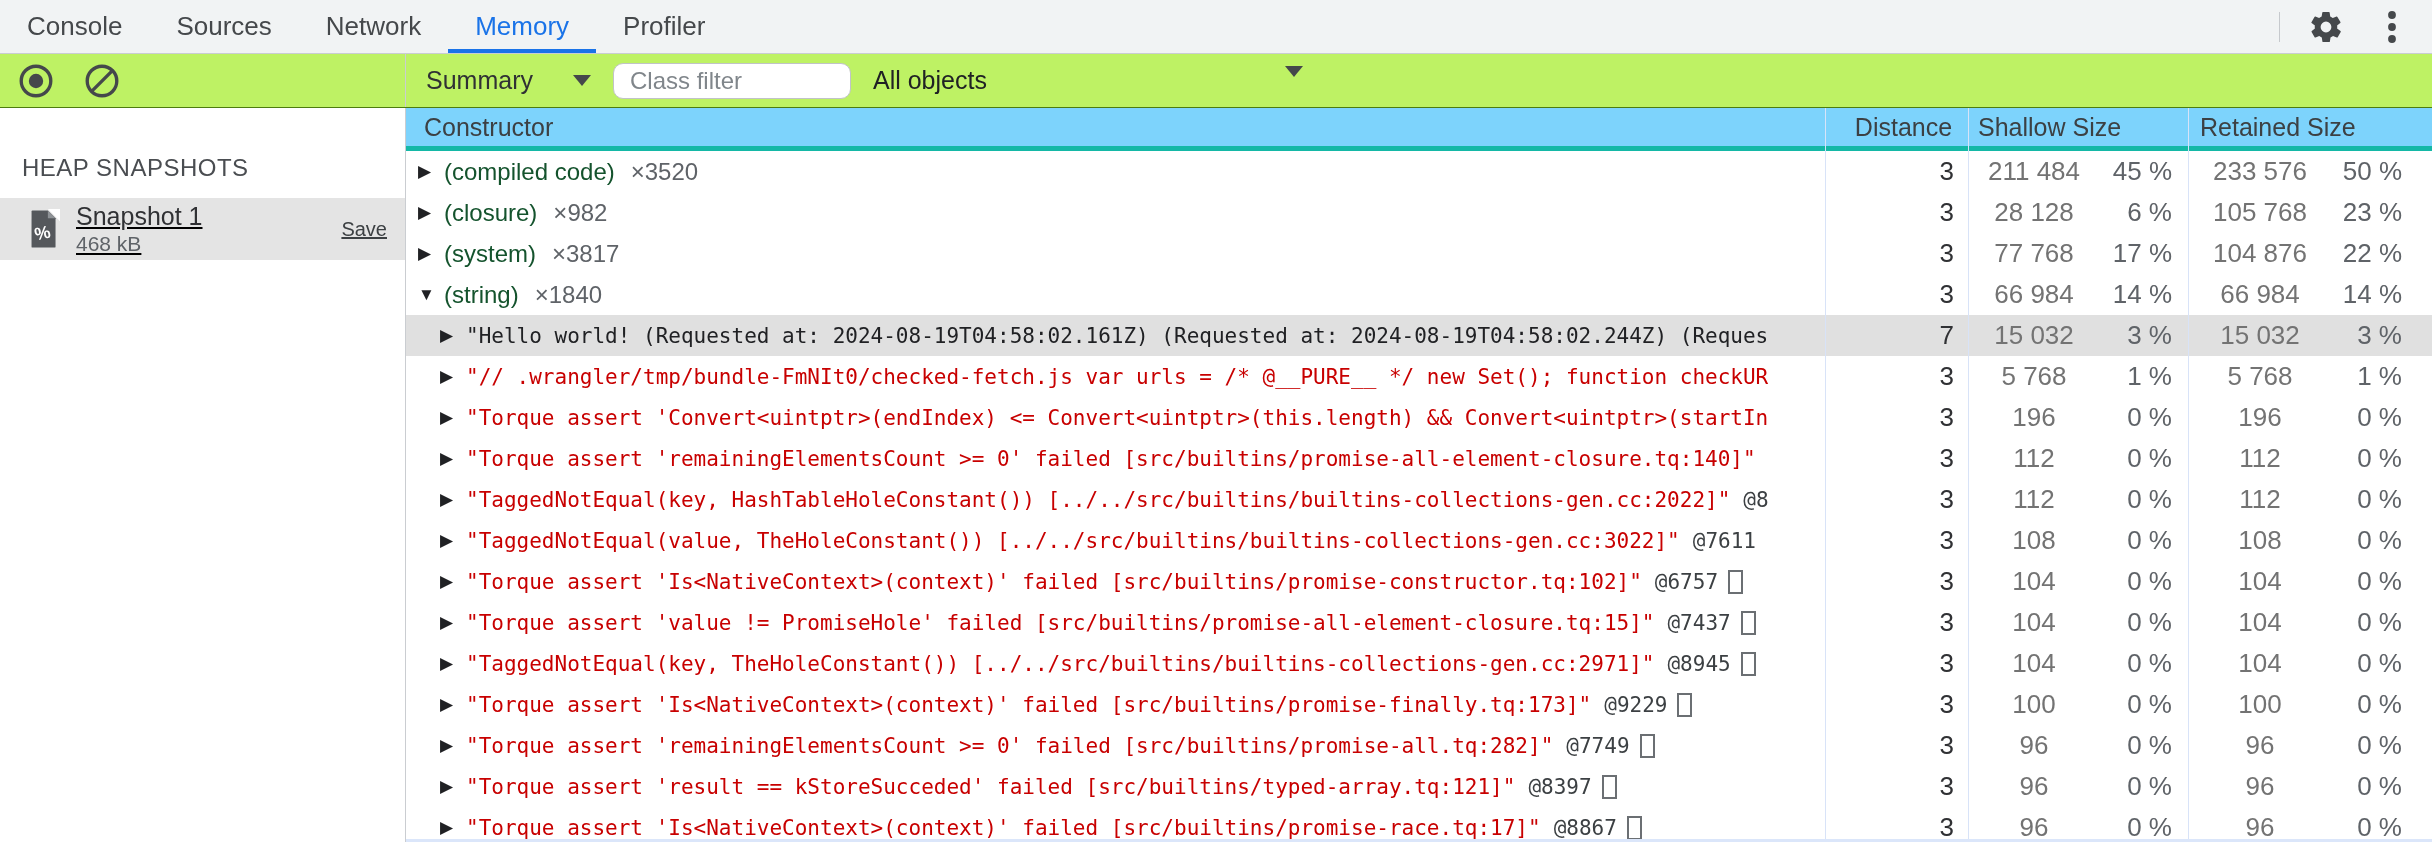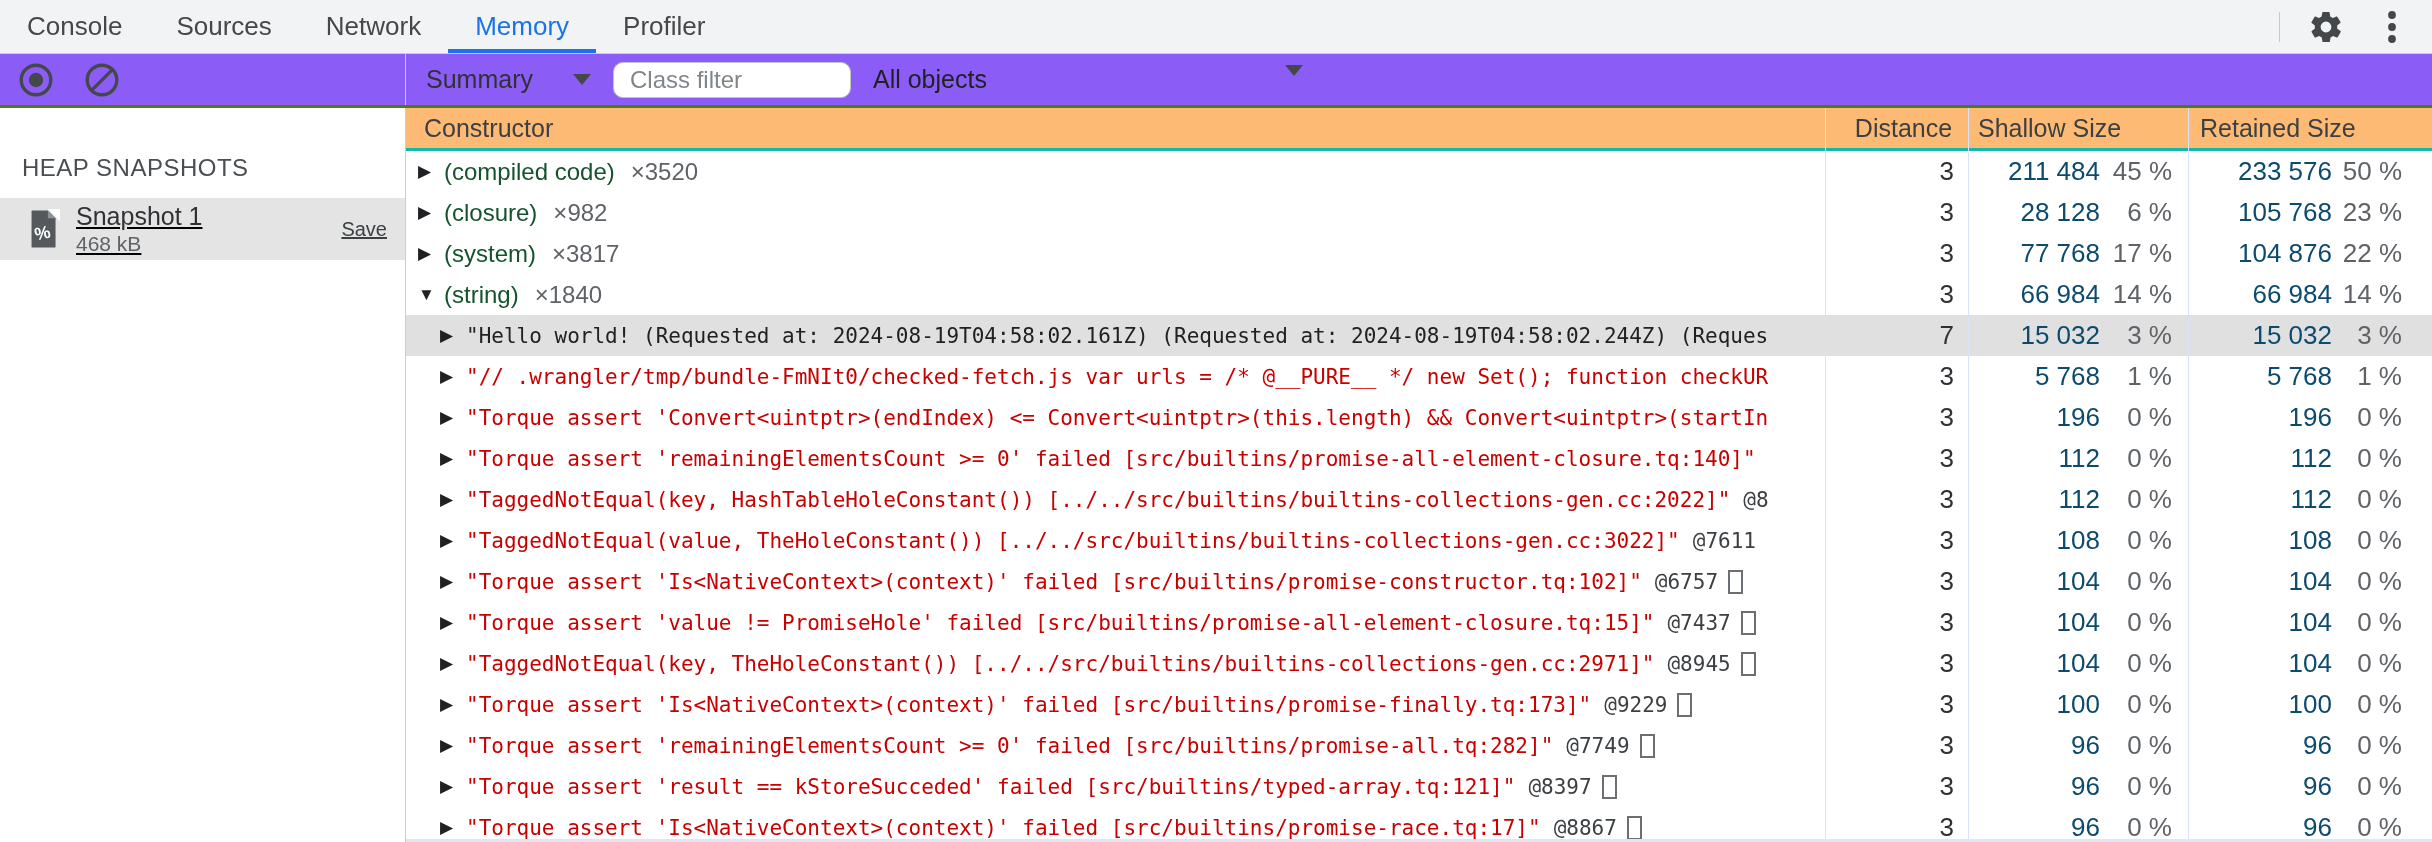--- a/index.html
+++ b/index.html
@@ -10,21 +10,21 @@
   .tabbar { height:54px; background:#f1f3f4; border-bottom:1px solid #cacdd1;
             display:flex; align-items:stretch; }
   .tab { display:flex; align-items:center; padding:0 27px; font-size:26px; color:#45484b;
          cursor:default; }
   .tab.active { color:#1a73e8; box-shadow: inset 0 -4px 0 0 #1a73e8; }
   .tabbar-right { margin-left:auto; display:flex; align-items:center; gap:26px; padding-right:20px; }
   .vdivider { width:1px; height:30px; background:#c6c9cd; }
   .icon-btn { width:40px; height:40px; display:flex; align-items:center; justify-content:center; }
 
   
-  .toolbar { height:54px; background:#8b5cf6; border-bottom:3px solid #4d7c0f; display:flex; align-items:center; }
+  .toolbar { height:54px; background:#bef264; border-bottom:1px solid #4d7c0f; display:flex; align-items:center; }
   .toolbar-left { width:406px; height:100%; display:flex; align-items:center; gap:26px;
                   padding-left:16px; border-right:1px solid #cacdd1; }
   .summary-select { display:flex; align-items:center; margin-left:20px; gap:40px; font-size:25px; color:#303134; }
   .caret-down { width:0; height:0; border-left:9px solid transparent; border-right:9px solid transparent;
                 border-top:11px solid #45484b; }
   .class-filter { margin-left:22px; width:238px; height:36px; border:1px solid #c0c3c7; border-radius:10px;
                   background:#fff; font-size:24px; padding:0 16px; color:#303134; outline:none;
                   font-family:"Liberation Sans", sans-serif; }
   .class-filter::placeholder { color:#80868b; }
   .objects-select { margin-left:22px; width:430px; display:flex; align-items:flex-start; justify-content:space-between;
@@ -39,21 +39,21 @@
                    padding:0 18px 0 28px; }
   .snapshot-text { margin-left:16px; line-height:1.1;text-decoration:underline; }
   .snapshot-name { font-size:25px; color:#303134; }
   .snapshot-size { font-size:21px; color:#5f6368; margin-top:2px; }
   .save-link { margin-left:auto; font-size:20px; color:#3c4043; text-decoration:underline; cursor:pointer; }
 
   
   .grid { flex:1; position:relative; background:#fff; overflow:hidden; }
   .grid-vline { position:absolute; top:0; bottom:0; width:1px; background:#d8e3f8; z-index:5; }
   .grid-bottom-line { position:absolute; left:0; right:0; bottom:0; height:3px; background:#dbe6fa; z-index:6; }
-  .grid-header { height:43px; background:#fdba74; border-bottom:3px solid #14b8a6;
+  .grid-header { height:43px; background:#7dd3fc; border-bottom:5px solid #14b8a6;
                  display:flex; align-items:center; font-size:25px; color:#3c4043; position:relative; z-index:2; }
   .h-constructor { flex:1; padding-left:18px; }
   .h-distance { width:143px; padding-left:14px;text-align:center; }
   .h-shallow { width:220px; padding-left:10px; }
   .h-retained { width:244px; padding-left:12px; }
 
   .row { height:41px; display:flex; align-items:center; font-size:26px; color:#303134; }
   .row.selected { background:#e0e0e0; }
   .cell-constructor { flex:1; min-width:0; overflow:hidden; white-space:nowrap;
                       display:flex; align-items:center; padding-left:12px; }
@@ -61,21 +61,21 @@
   .expander { width:26px; flex:0 0 auto; font-size:17px; color:#202124; }
   .cname { font-size:24px; color:#14532d; flex:0 0 auto; }
   .cname.mono { font-family:"DejaVu Sans Mono", monospace; font-size:21px; }
   .cname.str { color:#c80000; }
   .cname.str.dark { color:#202124; }
   .count { margin-left:16px; font-size:24px; color:#5f6368; flex:0 0 auto; }
   .suffix { margin-left:13px; font-family:"DejaVu Sans Mono", monospace; font-size:21px; color:#3c4043; flex:0 0 auto; }
   .box-glyph { margin-left:10px; width:15px; height:24px; border:2px solid #6b6f73; flex:0 0 auto; }
   .cell-distance { width:143px; text-align:right; padding-right:14px; flex:0 0 auto; }
   .cell-size { display:flex; flex:0 0 auto; }
-  .cell-size .val { flex:1; text-align:right; color:#0c4a6e; }
+  .cell-size .val { flex:1; text-align:center; color:#737373; }
   .cell-size .pct { text-align:right; color:#5f6368; }
   .cell-shallow { width:220px; }
   .cell-shallow .pct { width:88px; padding-right:16px; }
   .cell-retained { width:244px; }
   .cell-retained .pct { width:100px; padding-right:30px; }
 
   svg { display:block; }
 </style>
 </head>
 <body>

